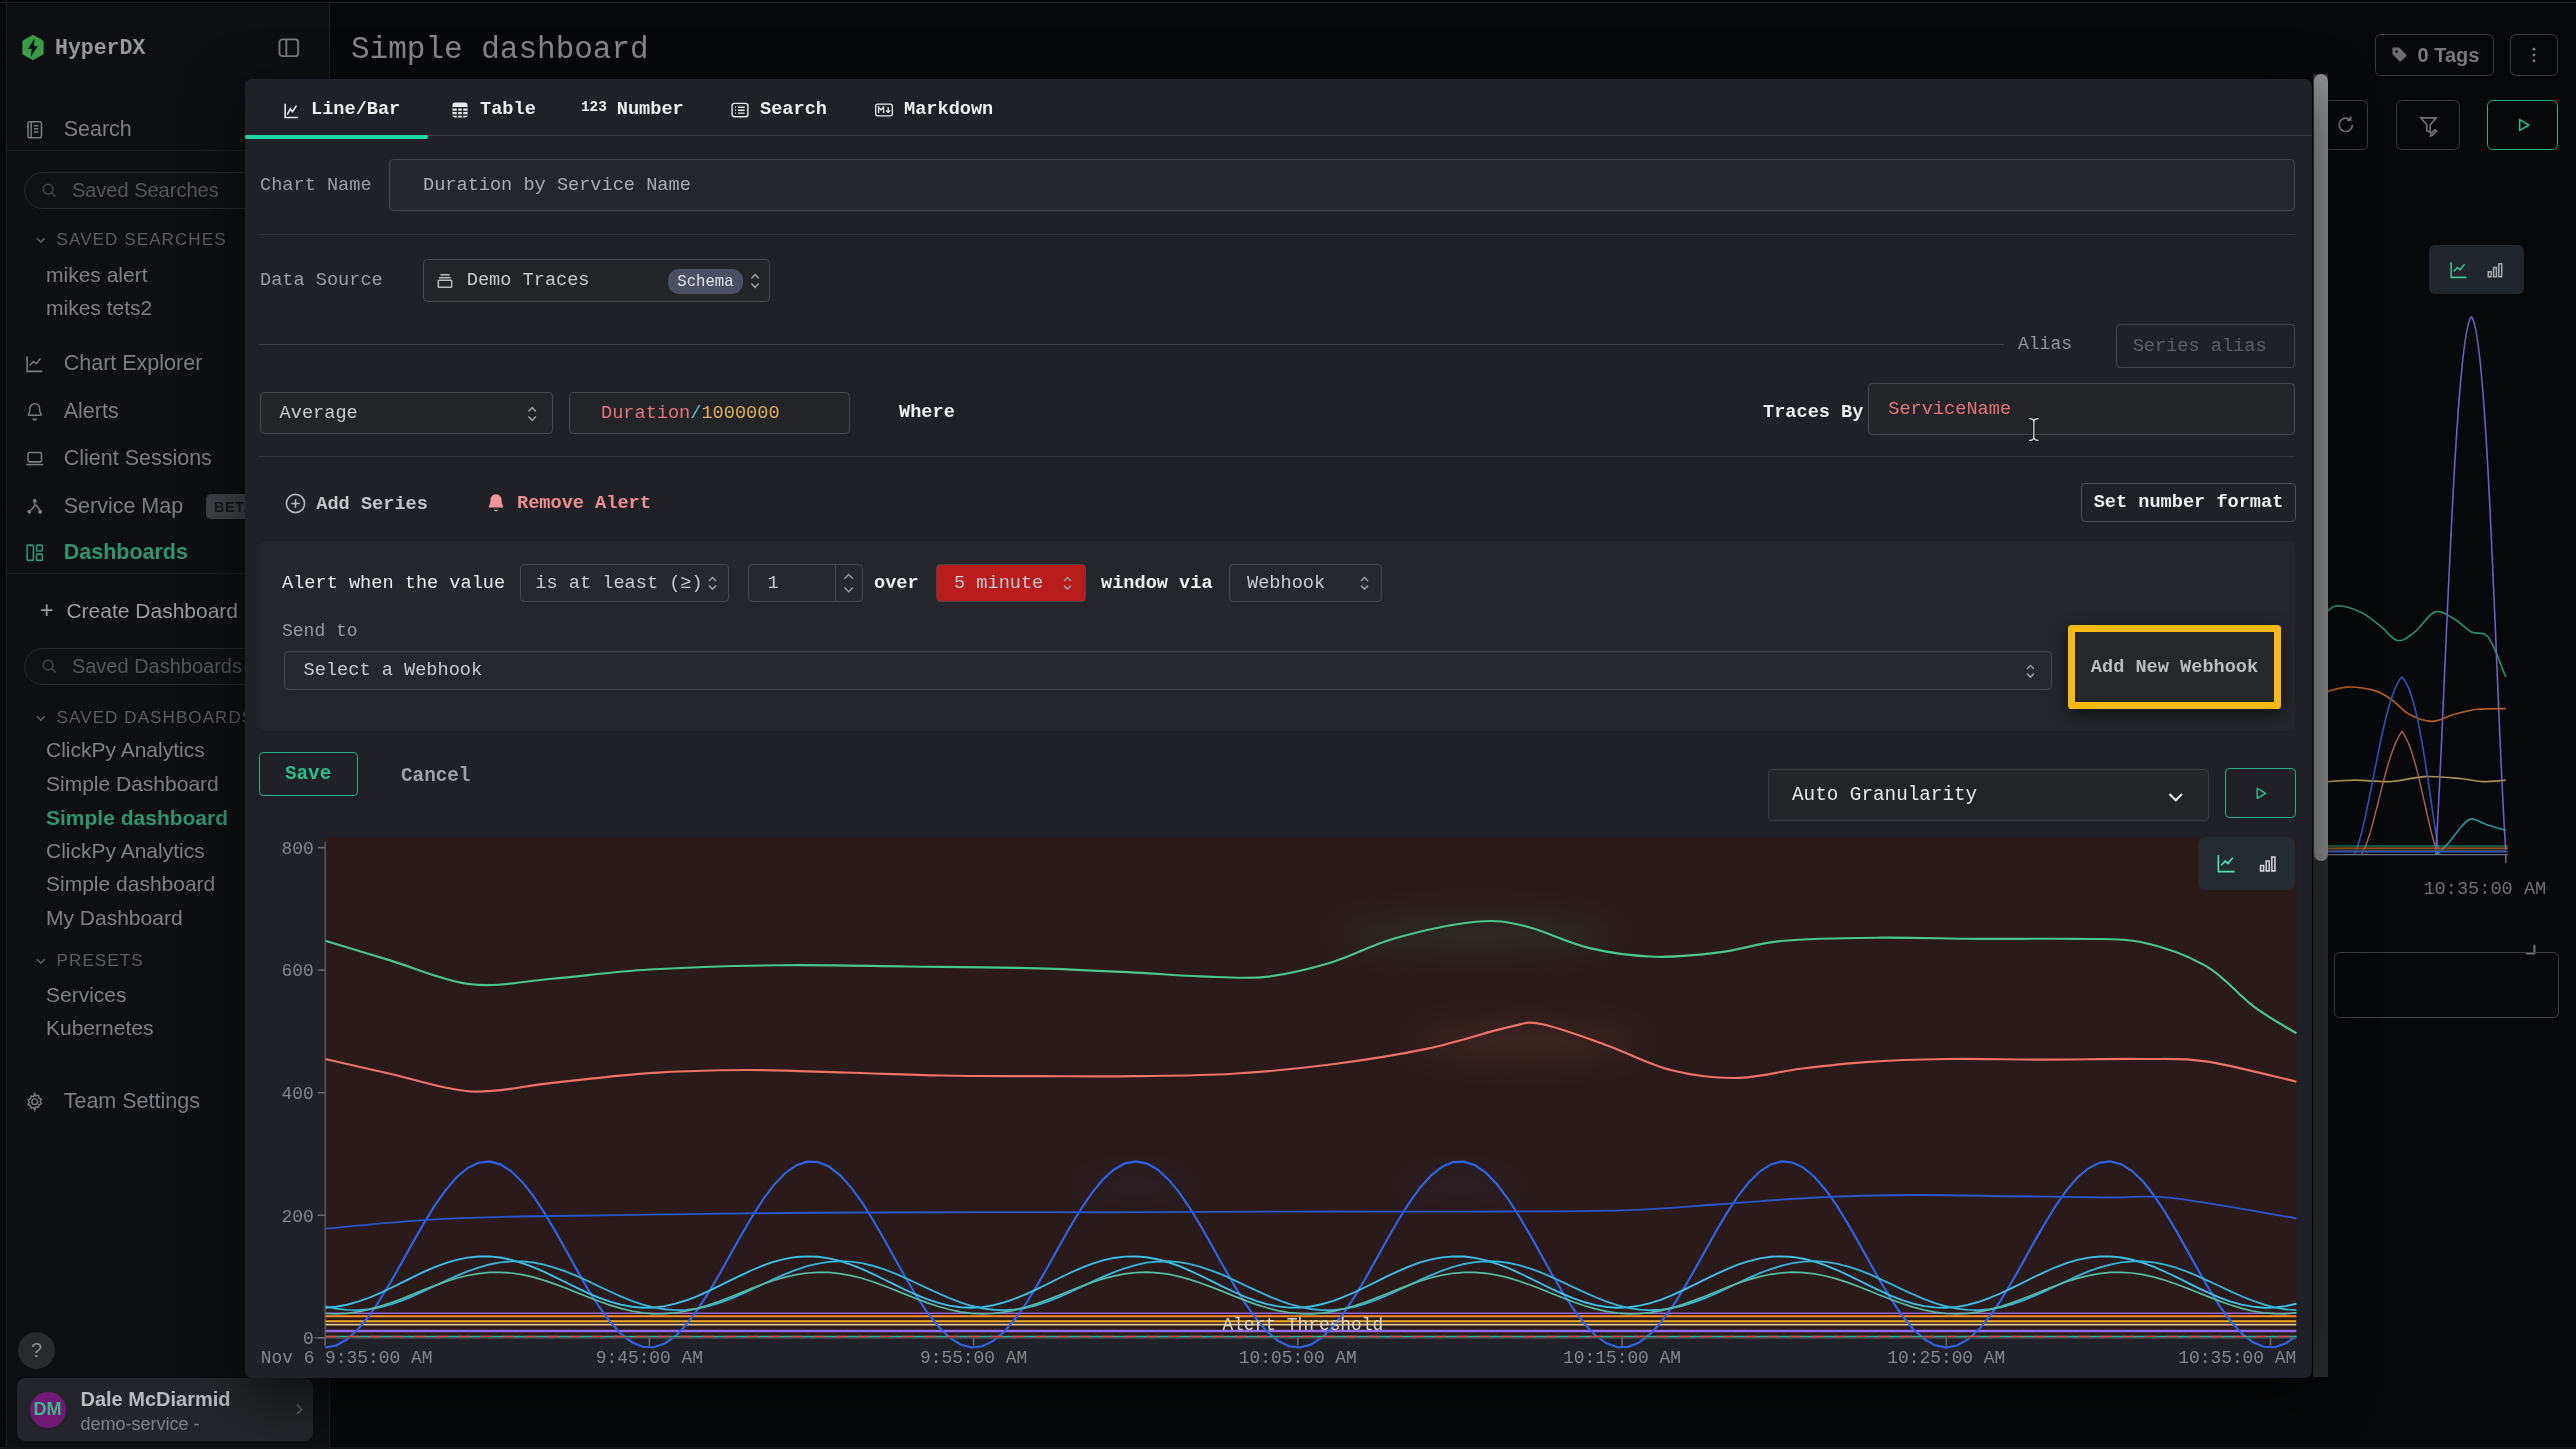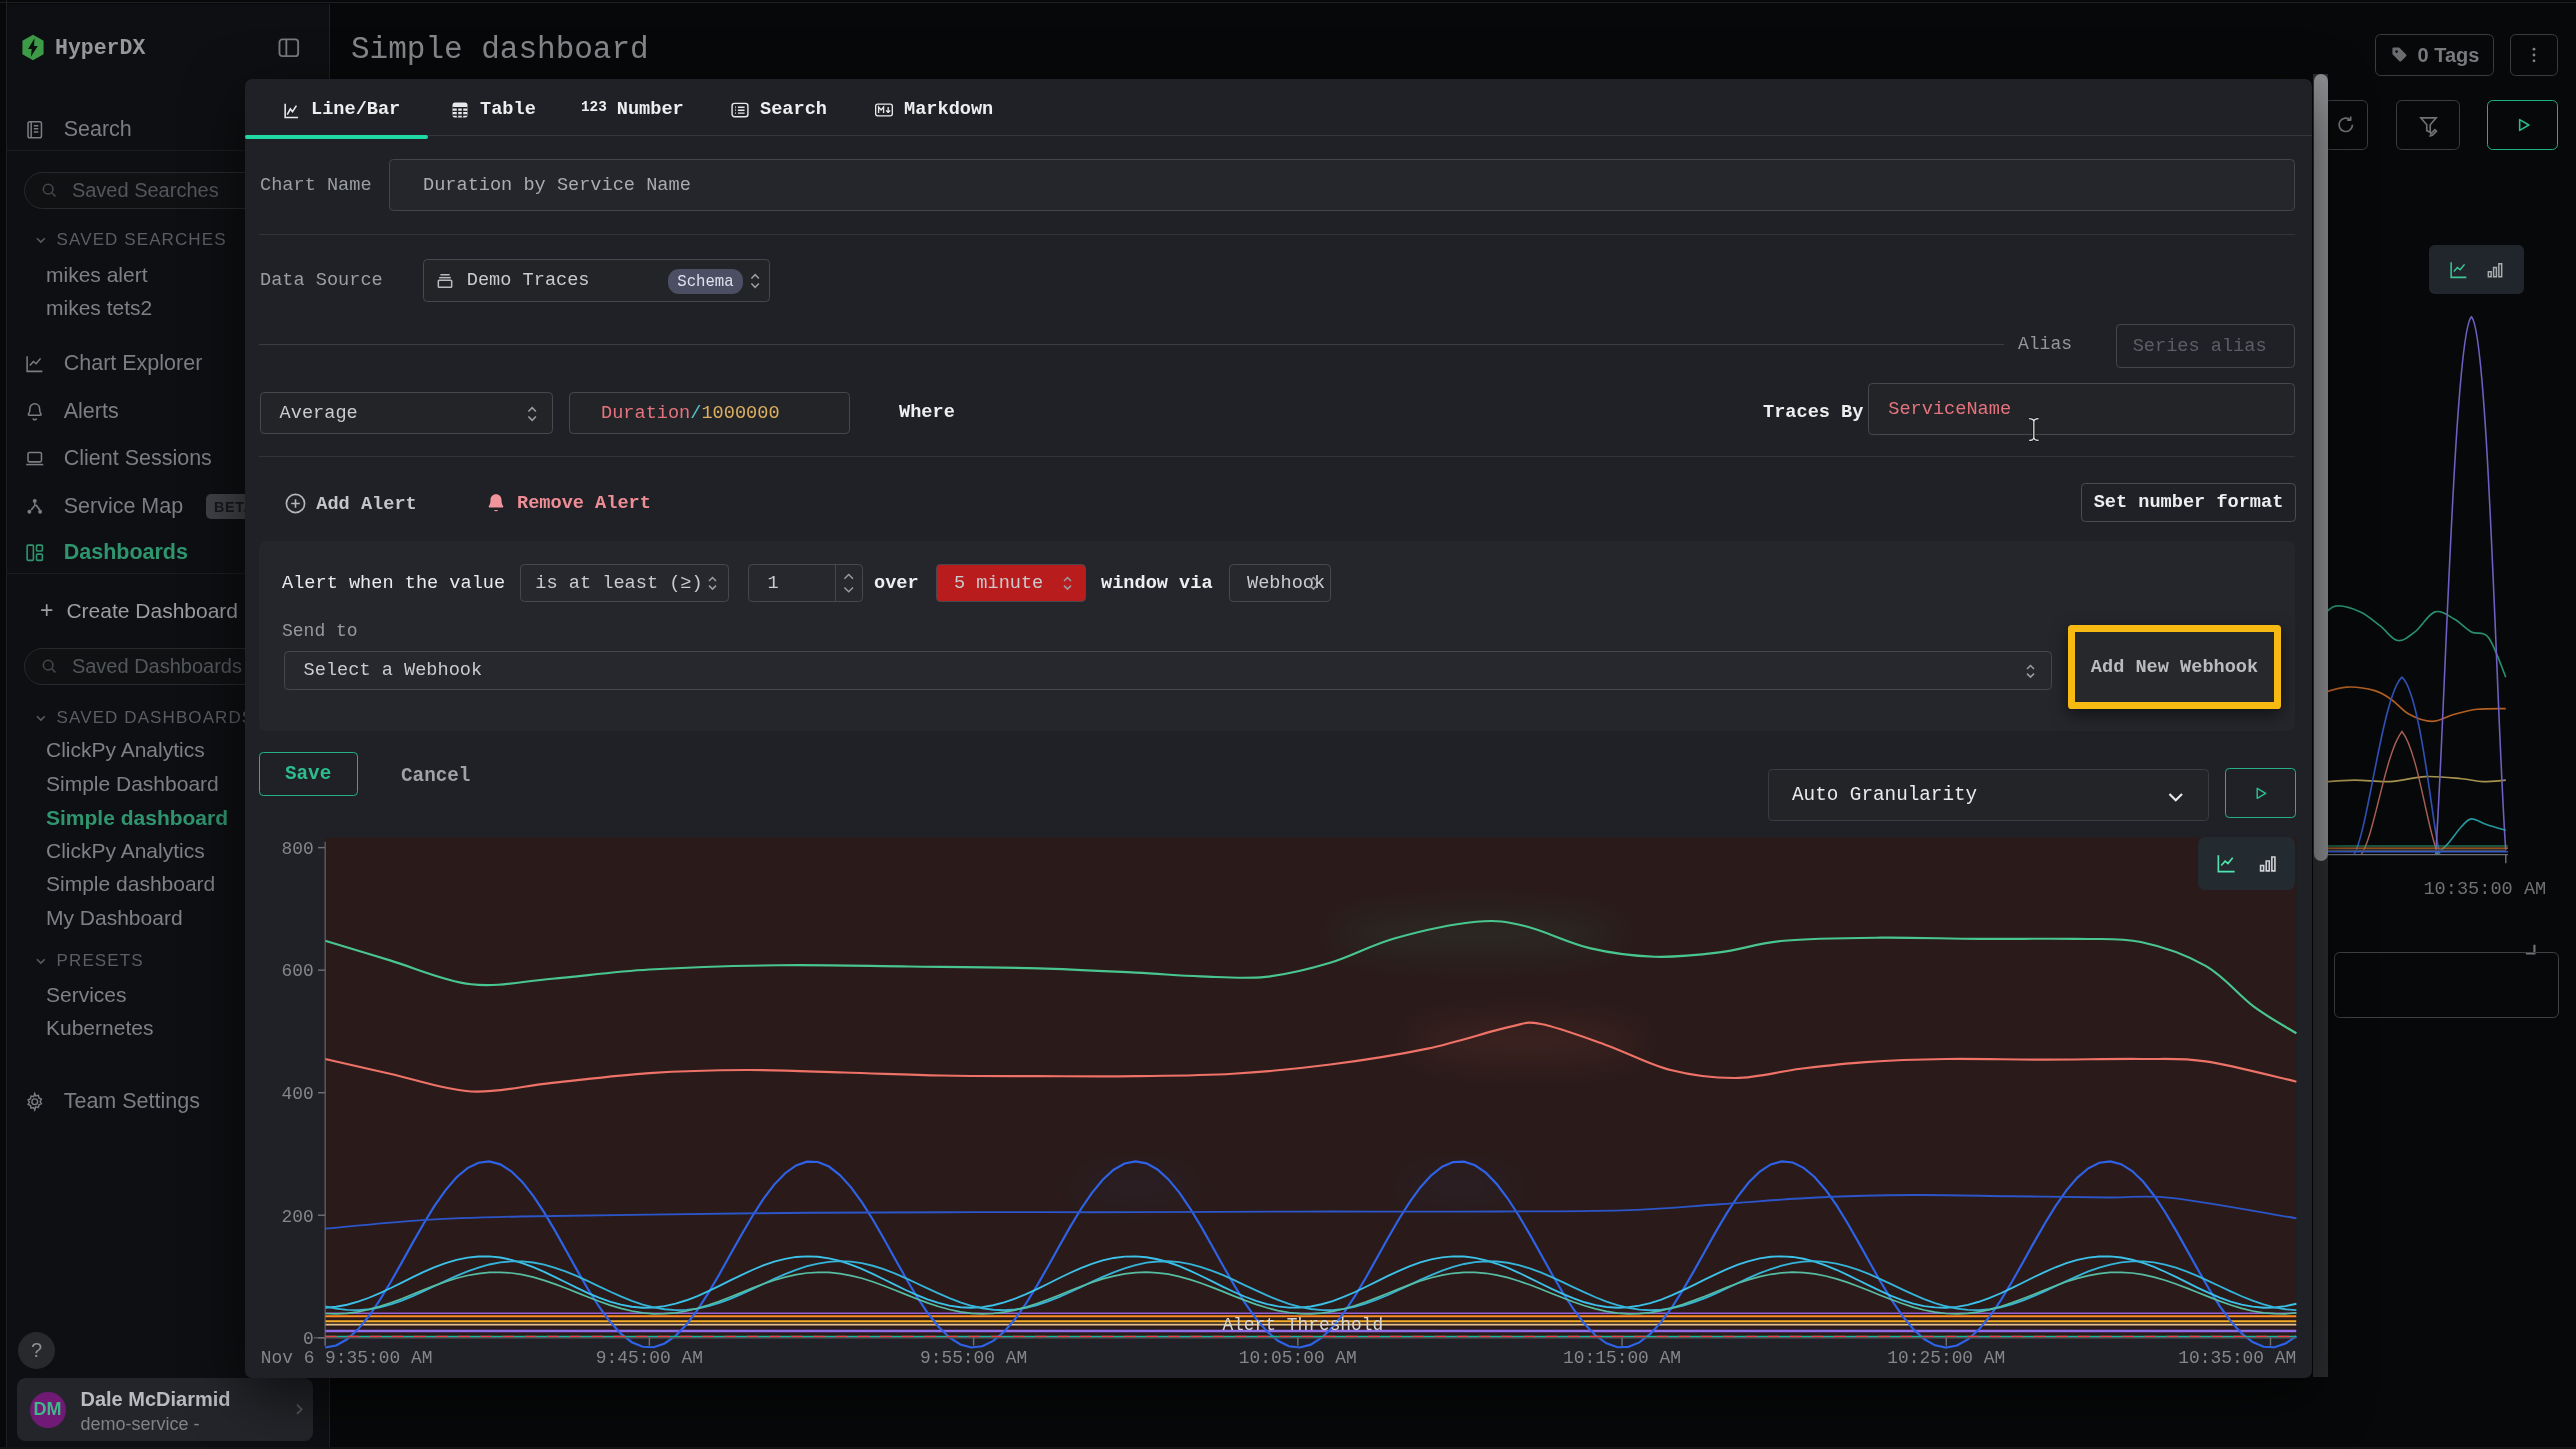--- a/index.html
+++ b/index.html
@@ -284,21 +284,21 @@
         <g stroke="#e8e9ea" stroke-width="1.6" fill="none">
           <path d="M4 3c3 0 6 .8 6 4v20c0 3.2-3 4-6 4M16 3c-3 0-6 .8-6 4v20c0 3.2 3 4 6 4"></path>
         </g>
       </svg></div>
     <div class="abs" style="left:14.3px;top:377px;width:2036px;height:1.4px;background:#323438"></div>
     <div class="abs" style="left:39px;top:411px;display:flex;align-items:center;gap:9.3px">
       <span style="margin-top:2.1px"><svg viewBox="0 0 24 24" width="23" height="23" fill="none" stroke="#b4b6ba" stroke-width="1.7">
           <circle cx="12" cy="12" r="9.5"></circle>
           <path d="M12 7.5v9M7.5 12h9"></path>
         </svg></span>
-      <span class="mono" style="color:#c3c5c8;font-size:18.6px;font-weight:bold">Add Alert</span>
+      <span class="mono" style="color:#c3c5c8;font-size:18.6px;font-weight:bold">Add Series</span>
     </div>
     <div class="abs" style="left:240px;top:411px;display:flex;align-items:center;gap:10px">
       <span style="margin-top:2.1px"><svg viewBox="0 0 24 24" width="22" height="22" fill="#f0959c">
           <path d="M12 2.5c-3.6 0-6 2.8-6 6.2 0 3.2-.8 5.2-1.8 6.6-.5.7 0 1.7.9 1.7h13.8c.9 0 1.4-1 .9-1.7-1-1.4-1.8-3.4-1.8-6.6 0-3.4-2.4-6.2-6-6.2z"></path>
           <path d="M9.8 19.5a2.3 2.3 0 004.4 0z"></path>
         </svg></span>
       <span class="mono" style="color:#ef8d95;font-size:18.6px;font-weight:bold">Remove Alert</span>
     </div>
     <div class="abs mono" style="left:1836px;top:404px;width:215px;height:39px;border:1.4px solid #4a4c52;border-radius:4.3px;color:#eceeef;font-size:18.6px;font-weight:bold;display:flex;align-items:center;justify-content:center">Set number format</div>
     <div class="abs" style="left:14.3px;top:462px;width:2036px;height:190px;background:#24262b;border-radius:7.2px"></div>
@@ -315,21 +315,21 @@
         <svg viewBox="0 0 16 10" width="11.4" height="7.2" fill="none" stroke="#9a9da1" stroke-width="2">
           <path d="M2 2l6 6 6-6"></path>
         </svg>
       </div></div>
     <div class="wlbl" style="left:629px;top:494px">over</div>
     <div class="sel" style="left:691px;top:485px;width:150px;height:38px;padding-left:17px;background:#b91c1c">5 minute<span class="abs" style="right:11.4px;top:9.3px"><svg viewBox="0 0 20 32" width="13" height="18.6" fill="none" stroke="#9a9da1" stroke-width="2.6">
           <path d="M4 12l6-6 6 6"></path>
           <path d="M4 20l6 6 6-6"></path>
         </svg></span></div>
     <div class="wlbl" style="left:856px;top:494px">window via</div>
-    <div class="sel" style="left:984px;top:485px;width:102px;height:38px;padding-left:17px;background:#26282d">Webhook<span class="abs" style="right:10px;top:9.3px"><svg viewBox="0 0 20 32" width="13" height="18.6" fill="none" stroke="#9a9da1" stroke-width="2.6">
+    <div class="sel" style="left:984px;top:485px;width:153px;height:38px;padding-left:17px;background:#26282d">Webhook<span class="abs" style="right:10px;top:9.3px"><svg viewBox="0 0 20 32" width="13" height="18.6" fill="none" stroke="#9a9da1" stroke-width="2.6">
           <path d="M4 12l6-6 6 6"></path>
           <path d="M4 20l6 6 6-6"></path>
         </svg></span></div>
     <div class="abs mono" style="left:37px;top:542px;color:#97999d;font-size:18px">Send to</div>
     <div class="sel" style="left:39px;top:572px;width:1768px;height:39px;padding-left:18.6px;background:#26282d">Select a Webhook<span class="abs" style="right:14.3px;top:10px"><svg viewBox="0 0 20 32" width="13" height="18.6" fill="none" stroke="#9a9da1" stroke-width="2.6">
           <path d="M4 12l6-6 6 6"></path>
           <path d="M4 20l6 6 6-6"></path>
         </svg></span></div>
     <div class="abs" style="left:1823px;top:546px;width:213px;height:84px;border:7.9px solid #f6ba12;border-radius:3.6px;background:#26282c;box-shadow:0 5.7px 15.7px rgba(0,0,0,.5)">
       <div class="abs mono" style="left:0;top:0;width:100%;height:100%;display:flex;align-items:center;justify-content:center;color:#b9bbbe;font-size:18.6px;font-weight:bold">Add New Webhook</div>

